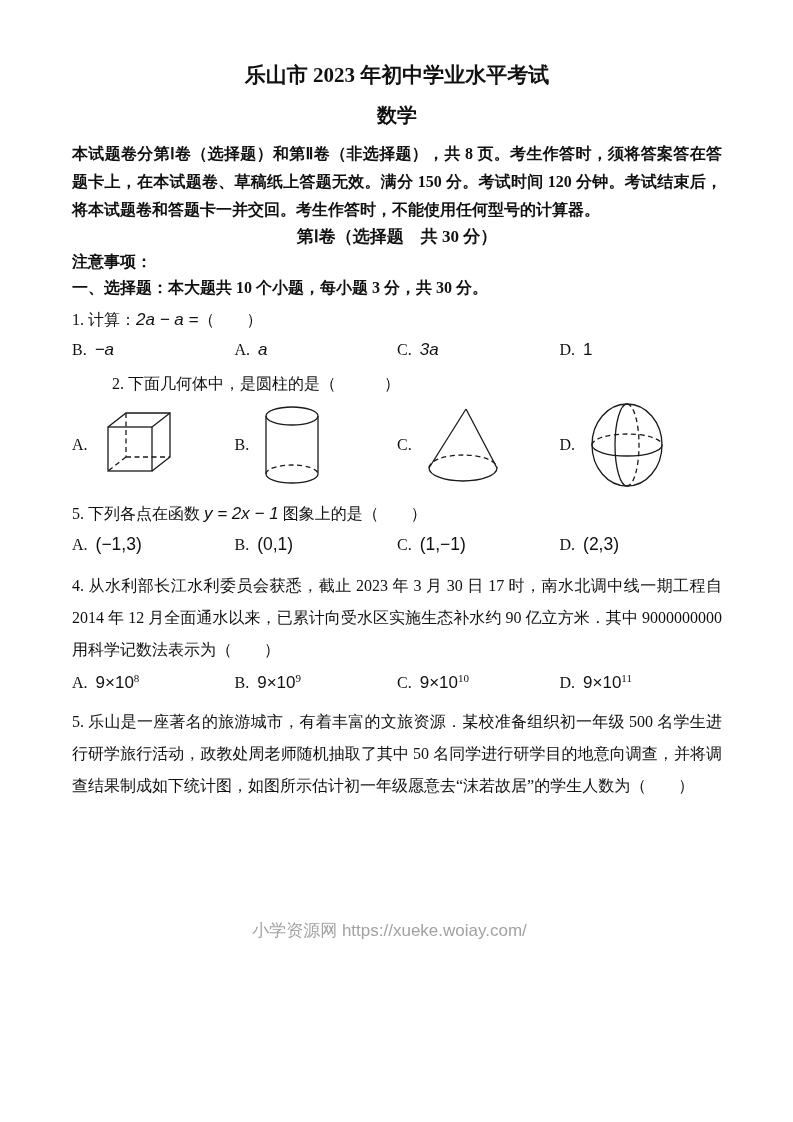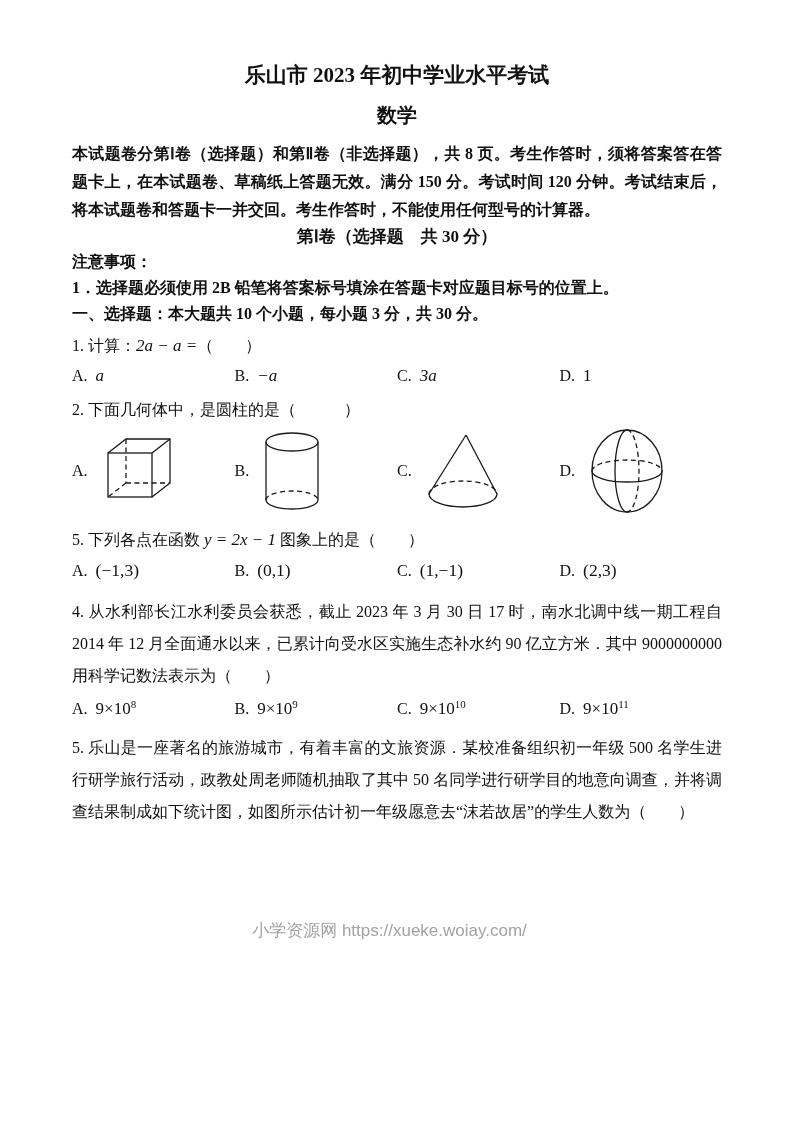--- a/index.html
+++ b/index.html
@@ -31,26 +31,26 @@
     line-height:24px;margin:1px 0 0 0;font-family:Liberation Serif, serif;
   }
   .notice-title,.notice-item,.part-header{
     font-size:16px;font-weight:bold;line-height:26px;margin:0;
   }
   .stem{
     font-size:16px;font-weight:normal;line-height:30px;margin:0;
   }
   .stem.multiline{line-height:32px;text-align:justify;}
   .q1{margin-top:4px;}
-  .q2{margin-top:8px;line-height:26px;}
+  .q2{margin-top:8px;line-height:26px;margin-left:40px;}
   .q3{margin-top:8px;}
   .q4{margin-top:12px;}
   .q5{margin-top:10px;}
   .math{
-    font-family:Liberation Serif, serif;
+    font-family:Liberation Sans, sans-serif;
     font-style:italic;
     font-size:17px;
   }
   .mathnum{font-style:normal;}
   .opts{
     display:flex;margin-top:2px;line-height:26px;font-size:16px;
   }
   .opts.q3opts .math{font-size:17.5px;}
   .opt{width:25%;box-sizing:border-box;white-space:nowrap;}
   .optlabel{font-family:"Liberation Serif", serif;margin-right:8px;}
@@ -81,27 +81,26 @@
 <div class="page">
 
   <h1 class="title">乐山市 2023 年初中学业水平考试</h1>
   <h2 class="subject">数学</h2>
 
   <p class="intro">本试题卷分第Ⅰ卷（选择题）和第Ⅱ卷（非选择题），共 8 页。考生作答时，须将答案答在答题卡上，在本试题卷、草稿纸上答题无效。满分 150 分。考试时间 120 分钟。考试结束后，将本试题卷和答题卡一并交回。考生作答时，不能使用任何型号的计算器。</p>
 
   <div class="section-header">第Ⅰ卷（选择题　共 30 分）</div>
 
   <div class="notice-title">注意事项：</div>
-  <div class="notice-item">1．选择题必须使用 2B 铅笔将答案标号填涂在答题卡对应题目标号的位置上。</div>
   <div class="part-header">一、选择题：本大题共 10 个小题，每小题 3 分，共 30 分。</div>
 
   <div class="stem q1"><span>1. 计算：</span><span class="math">2a − a =</span><span>（　　）</span></div>
   <div class="opts">
+    <div class="opt"><span class="optlabel">B.</span><span class="math">−a</span></div>
     <div class="opt"><span class="optlabel">A.</span><span class="math">a</span></div>
-    <div class="opt"><span class="optlabel">B.</span><span class="math">−a</span></div>
     <div class="opt"><span class="optlabel">C.</span><span class="math">3a</span></div>
     <div class="opt"><span class="optlabel">D.</span><span class="math mathnum">1</span></div>
   </div>
 
   <div class="stem q2">2. 下面几何体中，是圆柱的是（　　　）</div>
   <div class="figrow">
     <div class="figcell">
       <span class="optlabel">A.</span>
       <svg width="78" height="74" viewBox="0 0 78 74">
         <polyline points="6,19 24,5 68,5 68,49 50,63"></polyline>

